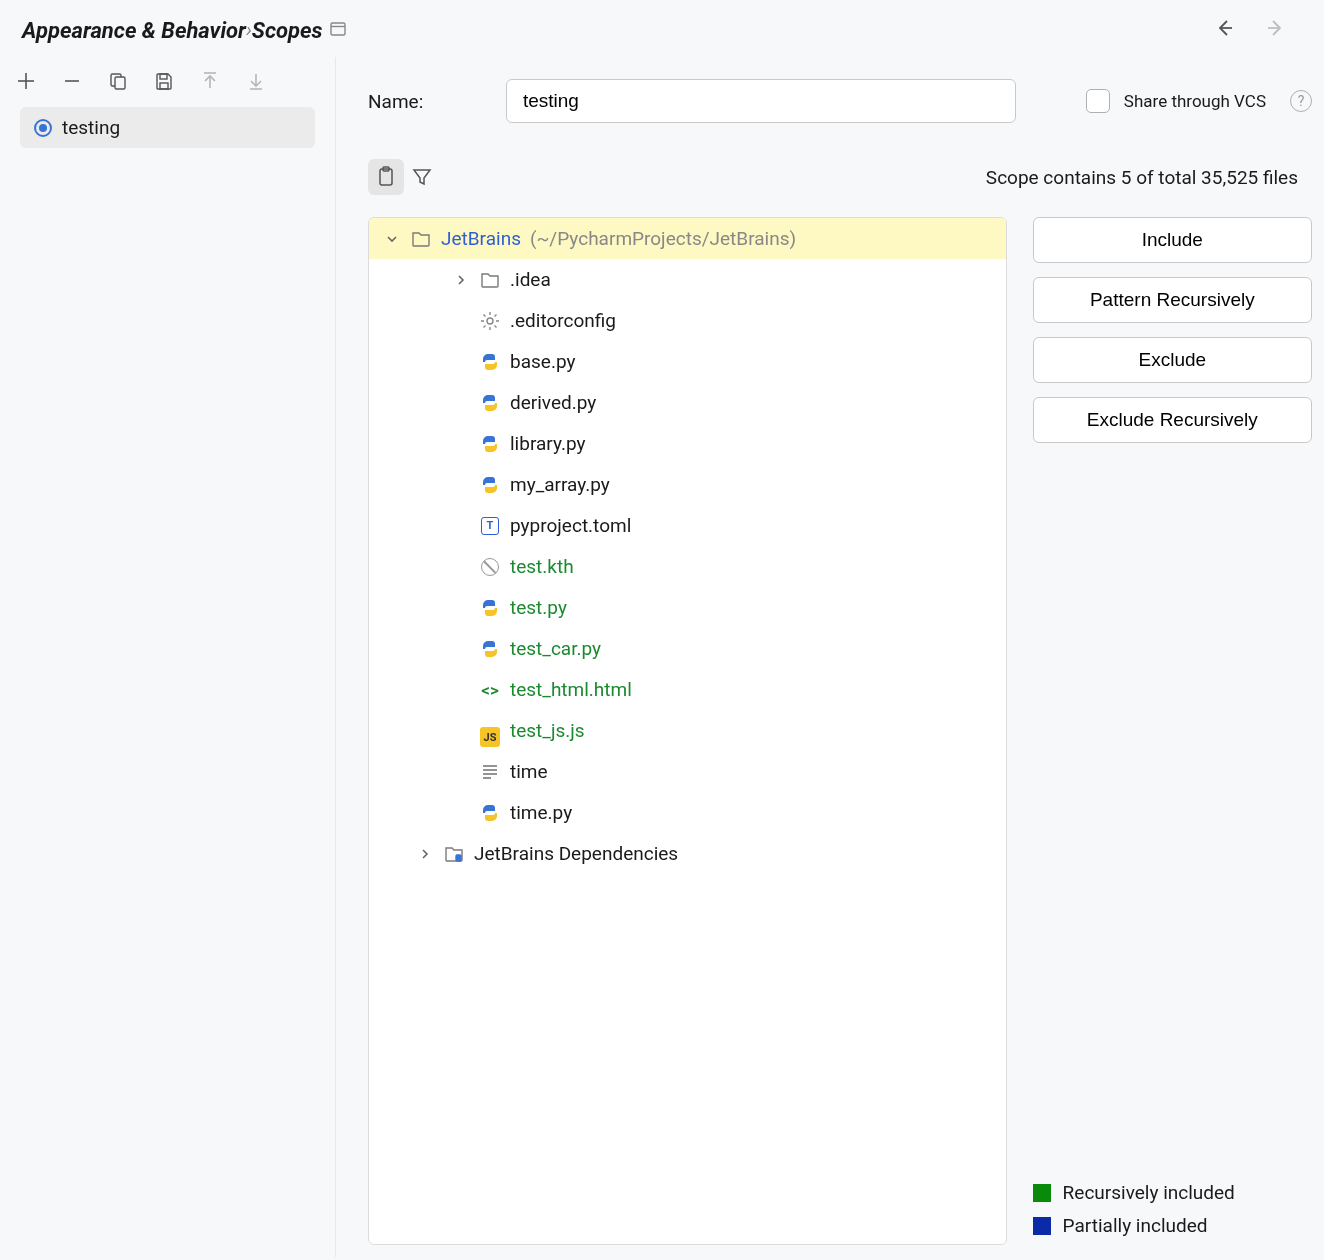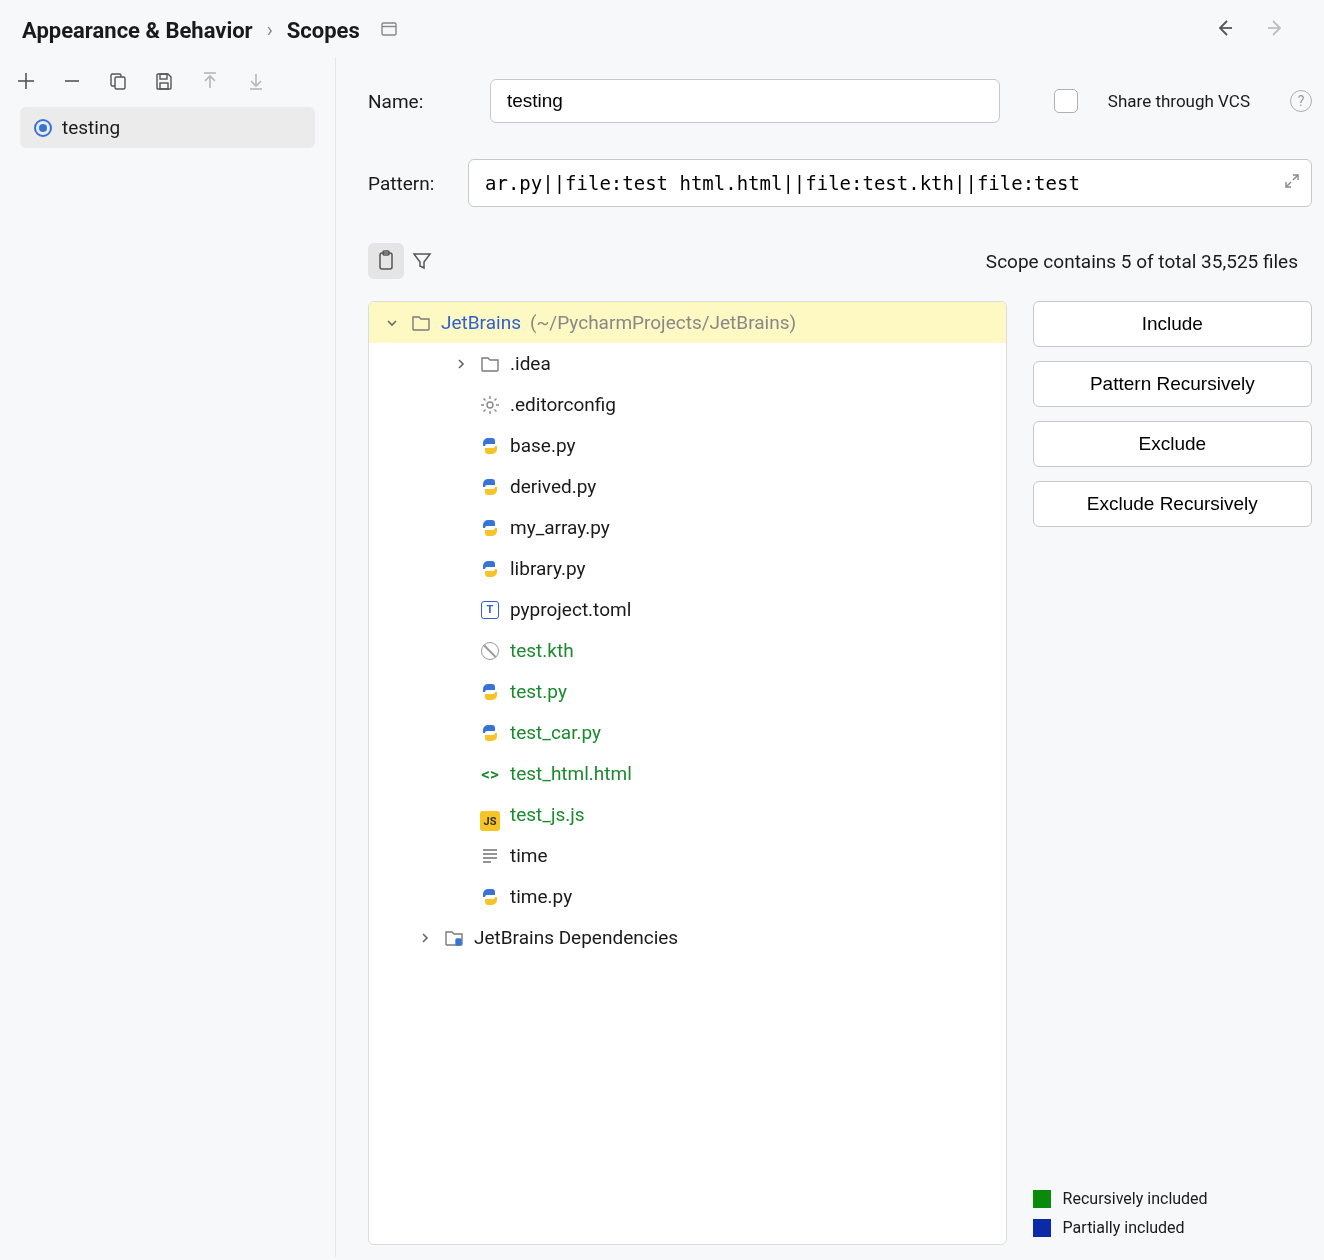--- a/index.html
+++ b/index.html
@@ -14,22 +14,22 @@
     }
     .header {
       display: flex;
       align-items: center;
       padding: 16px 22px 12px 22px;
       gap: 12px;
     }
     .breadcrumb {
       display: flex;
       align-items: flex-start;
-      gap: 14px;
       font-size: 22px;
+      font-style: italic;
     }
     .breadcrumb-sep { color: #888; font-size: 20px; }
     .breadcrumb b { font-weight: 700; }
     .win-icon { color: #888; margin-left: 6px; }
     .nav-arrows {
       margin-left: auto;
       display: flex;
       gap: 28px;
       color: #888;
       font-size: 22px;
@@ -99,21 +99,21 @@
       font-size: 19px;
       padding: 10px 16px;
       border: 1px solid #c9c9c9;
       border-radius: 6px;
       background: #fff;
     }
     .name-input { width: 510px; }
     .checkbox-row {
       display: flex;
       align-items: center;
-      gap: 30px;
+      gap: 14px;
       margin-left: 12px;
     }
     .checkbox {
       width: 24px; height: 24px;
       border: 1.5px solid #b0b0b0;
       border-radius: 5px;
       background: #fff;
     }
     .help-icon {
       width: 22px; height: 22px;
@@ -230,21 +230,21 @@
       margin-top: auto;
       display: flex;
       flex-direction: column;
       gap: 10px;
       padding-bottom: 8px;
     }
     .legend-row {
       display: flex;
       align-items: center;
       gap: 12px;
-      font-size: 16px;
+      font-size: 19px;
     }
     .legend-sq {
       width: 18px; height: 18px;
     }
     .sq-green { background: #0a8a0a; }
     .sq-blue { background: #0a2aa8; }
     
     .ico-folder { color: #7a7a7a; }
     .ico-gear { color: #888; }
     .ico-toml {
@@ -380,34 +380,20 @@
     <div class="form-row">
       <span class="form-label">Name:</span>
       <input class="text-input name-input" value="testing" style="">
       <div class="checkbox-row">
         <div class="checkbox"></div>
         <span>Share through VCS</span>
         <span class="help-icon">?</span>
       </div>
     </div>
 
-    <div class="form-row">
-      <span class="form-label">Pattern:</span>
-      <div class="pattern-wrap">
-        <input class="pattern-input" value="ar.py||file:test_html.html||file:test.kth||file:test_" style="">
-        <span class="expand-icon">
-          <svg width="16" height="16" viewBox="0 0 16 16" fill="none" stroke="#888" stroke-width="1.4">
-              <path d="M9 2h5v5"></path>
-              <path d="M14 2l-5 5"></path>
-              <path d="M7 14H2V9"></path>
-              <path d="M2 14l5-5"></path>
-            </svg>
-        </span>
-      </div>
-    </div>
 
 
     <div class="toolbar2">
       <span class="tb2-btn active">
         <svg width="20" height="22" viewBox="0 0 20 22" fill="none" stroke="#555" stroke-width="1.5">
             <rect x="4" y="3" width="12" height="16" rx="2"></rect>
             <rect x="7" y="1" width="6" height="4" rx="1"></rect>
           </svg>
       </span>
       <span class="tb2-btn">
@@ -484,32 +470,32 @@
             </div>
             <div class="tree-row">
               <span class="indent2"></span>
               <span class="chevron blank">·</span>
               <span class="icon-slot">
                 <svg width="20" height="20" viewBox="0 0 20 20">
                   <path d="M9 2h3a3 3 0 0 1 3 3v3H7a2 2 0 0 0-2 2v0H3V7a5 5 0 0 1 5-5z" fill="#3874d6"></path>
                   <path d="M11 18H8a3 3 0 0 1-3-3v-3h8a2 2 0 0 0 2-2v0h2v3a5 5 0 0 1-5 5z" fill="#f7c427"></path>
                 </svg>
               </span>
-              <span class="file-label ">my_array.py</span>
+              <span class="file-label ">library.py</span>
             </div>
             <div class="tree-row">
               <span class="indent2"></span>
               <span class="chevron blank">·</span>
               <span class="icon-slot">
                 <svg width="20" height="20" viewBox="0 0 20 20">
                   <path d="M9 2h3a3 3 0 0 1 3 3v3H7a2 2 0 0 0-2 2v0H3V7a5 5 0 0 1 5-5z" fill="#3874d6"></path>
                   <path d="M11 18H8a3 3 0 0 1-3-3v-3h8a2 2 0 0 0 2-2v0h2v3a5 5 0 0 1-5 5z" fill="#f7c427"></path>
                 </svg>
               </span>
-              <span class="file-label ">library.py</span>
+              <span class="file-label ">my_array.py</span>
             </div>
             <div class="tree-row">
               <span class="indent2"></span>
               <span class="chevron blank">·</span>
               <span class="icon-slot">
                 <span class="ico-toml">T</span>
               </span>
               <span class="file-label ">pyproject.toml</span>
             </div>
             <div class="tree-row">

